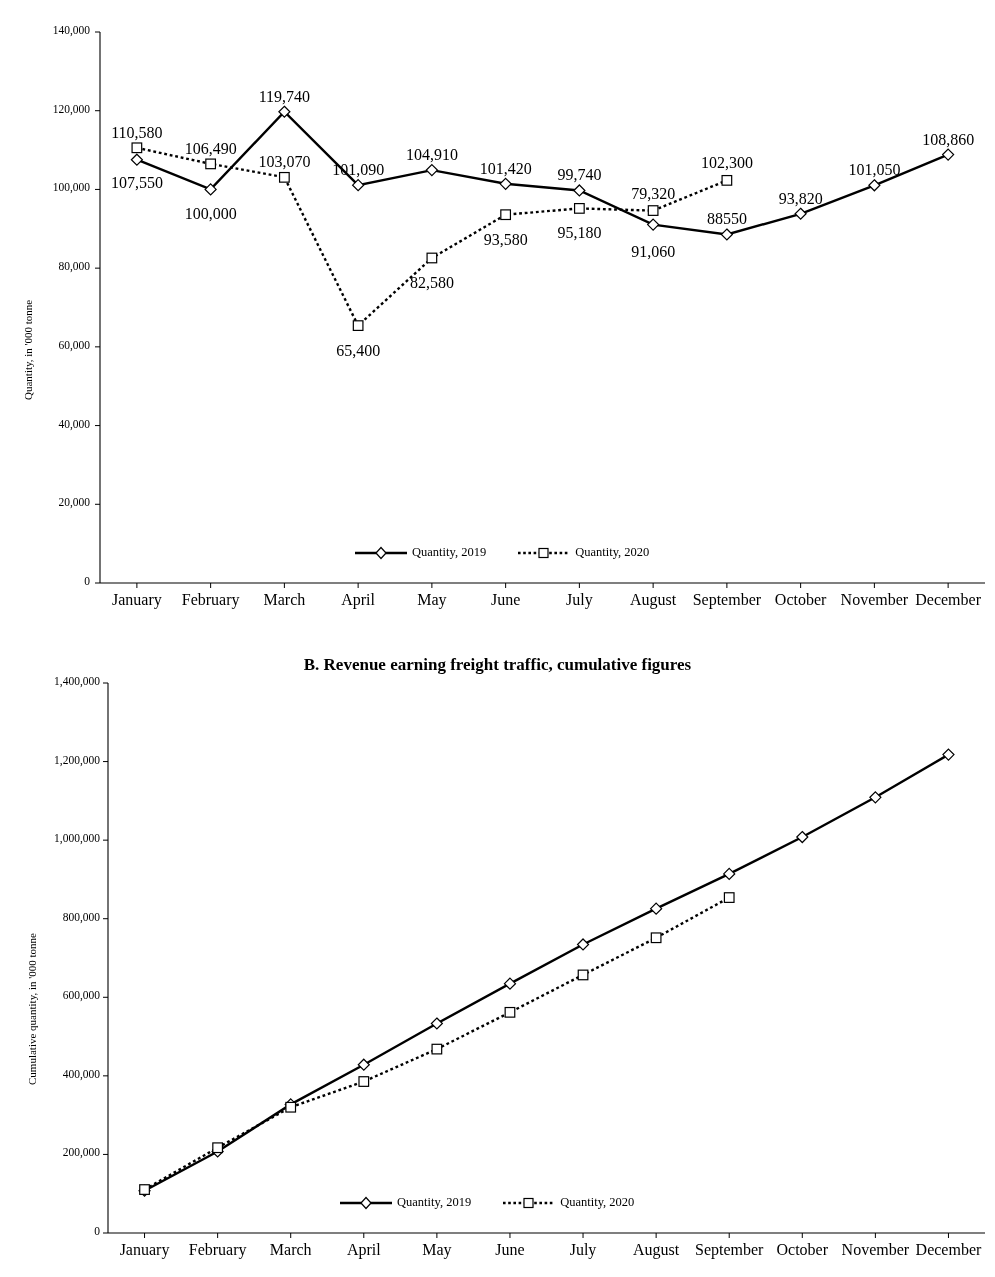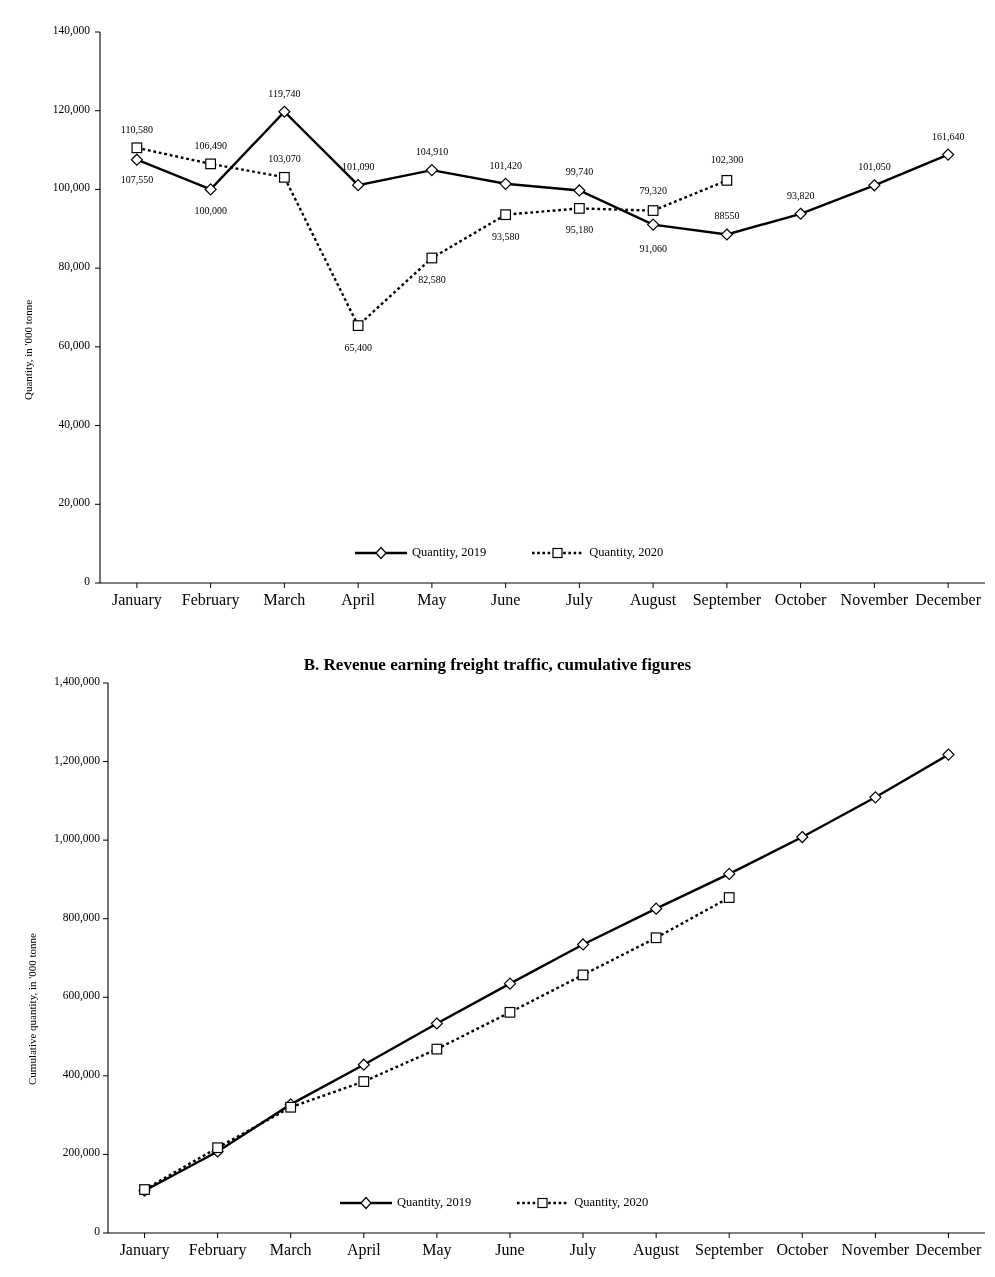--- a/index.html
+++ b/index.html
@@ -54,29 +54,29 @@
     white-space: nowrap;
   }
   .tick-x {
     position: absolute;
     font-size: 16px;
     text-align: center;
     white-space: nowrap;
   }
   .pt-label {
     position: absolute;
-    font-size: 10px;
+    font-size: 16px;
     white-space: nowrap;
     text-align: center;
   }
   .legend {
     position: absolute;
     display: flex;
     align-items: center;
-    gap: 24px;
+    gap: 10px;
     font-size: 12.5px;
   }
   .legend-item {
     display: flex;
     align-items: center;
     gap: 5px;
   }
   .legend-text { font-size: 12.5px; }
 </style>
 </head>
@@ -160,21 +160,21 @@
       <div class="pt-label" style="left: 165.625px; width: 90px; top: 205.429px;">100,000</div>
       <div class="pt-label" style="left: 239.375px; width: 90px; top: 87.7376px;">119,740</div>
       <div class="pt-label" style="left: 313.125px; width: 90px; top: 161.139px;">101,090</div>
       <div class="pt-label" style="left: 386.875px; width: 90px; top: 146.104px;">104,910</div>
       <div class="pt-label" style="left: 460.625px; width: 90px; top: 159.84px;">101,420</div>
       <div class="pt-label" style="left: 534.375px; width: 90px; top: 166.452px;">99,740</div>
       <div class="pt-label" style="left: 608.125px; width: 90px; top: 242.614px;">91,060</div>
       <div class="pt-label" style="left: 681.875px; width: 90px; top: 210.493px;">88550</div>
       <div class="pt-label" style="left: 755.625px; width: 90px; top: 189.751px;">93,820</div>
       <div class="pt-label" style="left: 829.375px; width: 90px; top: 161.296px;">101,050</div>
-      <div class="pt-label" style="left: 903.125px; width: 90px; top: 130.558px;">161,640</div>
+      <div class="pt-label" style="left: 903.125px; width: 90px; top: 130.558px;">108,860</div>
       <div class="pt-label" style="left: 91.875px; width: 90px; top: 123.789px;">110,580</div>
       <div class="pt-label" style="left: 165.625px; width: 90px; top: 139.886px;">106,490</div>
       <div class="pt-label" style="left: 239.375px; width: 90px; top: 153.346px;">103,070</div>
       <div class="pt-label" style="left: 313.125px; width: 90px; top: 341.604px;">65,400</div>
       <div class="pt-label" style="left: 386.875px; width: 90px; top: 273.989px;">82,580</div>
       <div class="pt-label" style="left: 460.625px; width: 90px; top: 230.696px;">93,580</div>
       <div class="pt-label" style="left: 534.375px; width: 90px; top: 224.399px;">95,180</div>
       <div class="pt-label" style="left: 608.125px; width: 90px; top: 184.563px;">79,320</div>
       <div class="pt-label" style="left: 681.875px; width: 90px; top: 154.376px;">102,300</div>
     </div>

